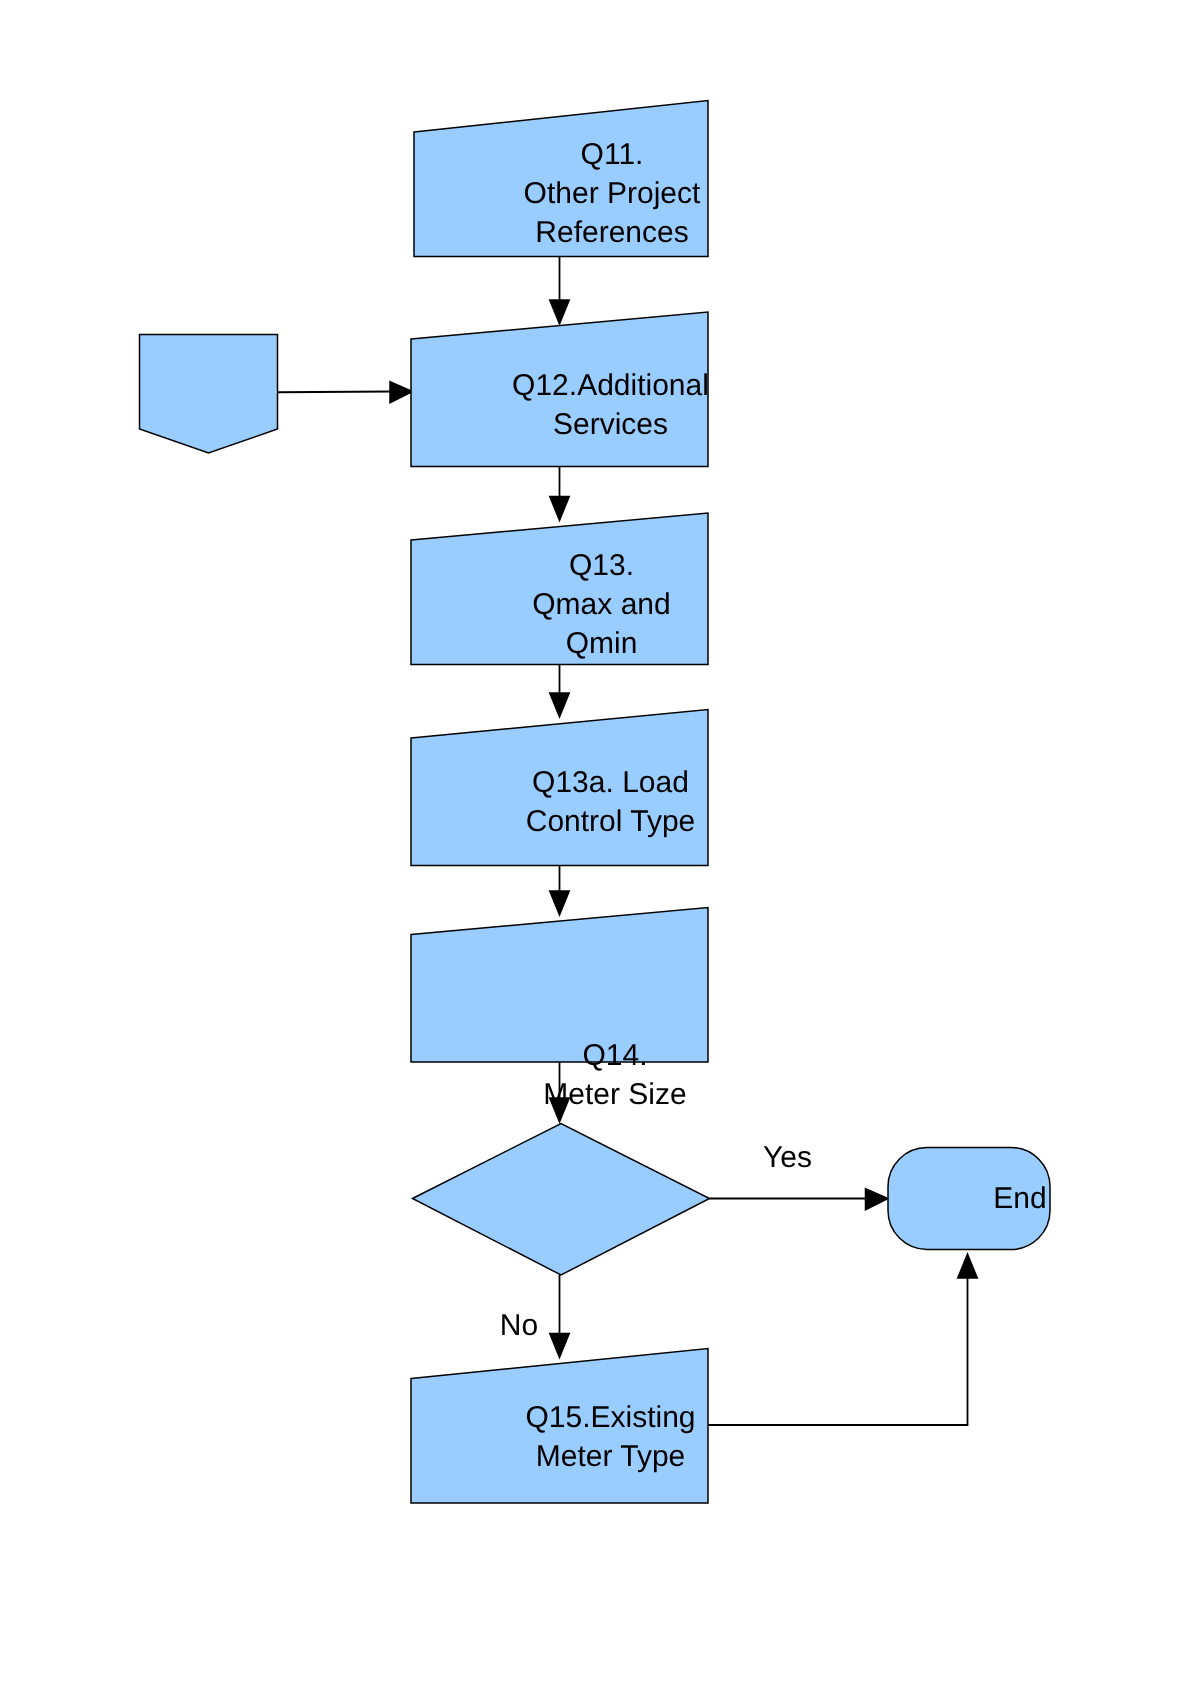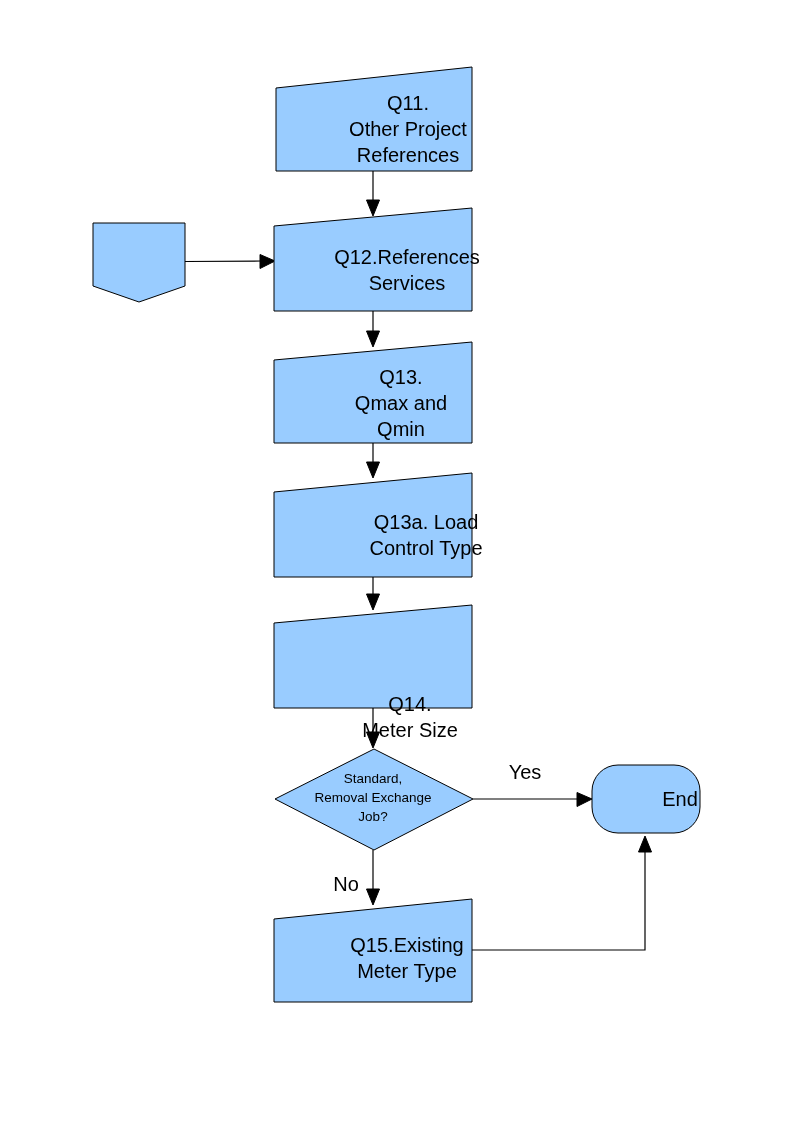--- a/index.html
+++ b/index.html
@@ -108,36 +108,33 @@
     <rect class="node-shape" x="592" y="765" width="108" height="68" rx="26" ry="26" fill="#99CCFF"></rect>
 
     <polygon class="node-shape" points="274,919 472,899 472,1002 274,1002" fill="#99CCFF"></polygon>
   </svg>
 
   <div class="label node-label" style="left:276px; top:90px; width:196px;">Q11.
 Other Project
 References</div>
 
 
-  <div class="label node-label" style="left:274px; top:244px; width:198px;">Q12.References
+  <div class="label node-label" style="left:274px; top:244px; width:198px;">Q12.Additional
 Services</div>
 
   <div class="label node-label" style="left:274px; top:364px; width:186px;">Q13.
 Qmax and
 Qmin</div>
 
-  <div class="label node-label" style="left:274px; top:509px; width:198px;margin-left:19px;">Q13a. Load
+  <div class="label node-label" style="left:274px; top:509px; width:198px;">Q13a. Load
 Control Type</div>
 
   <div class="label node-label" style="left:274px; top:653px; width:204px;margin-top:38px;">Q14.
 Meter Size</div>
 
-  <div class="label small-label" style="left:288px; top:769px; width:170px;">Standard,
-Removal Exchange
-Job?</div>
 
   <div class="label node-label" style="left:592px; top:786px; width:108px;">End</div>
 
   <div class="label node-label" style="left:274px; top:932px; width:198px;">Q15.Existing
 Meter Type</div>
 
   <div class="label connector-label" style="left:494px; top:759px; width:62px;">Yes</div>
 
   <div class="label connector-label" style="left:318px; top:871px; width:56px;">No</div>
 

